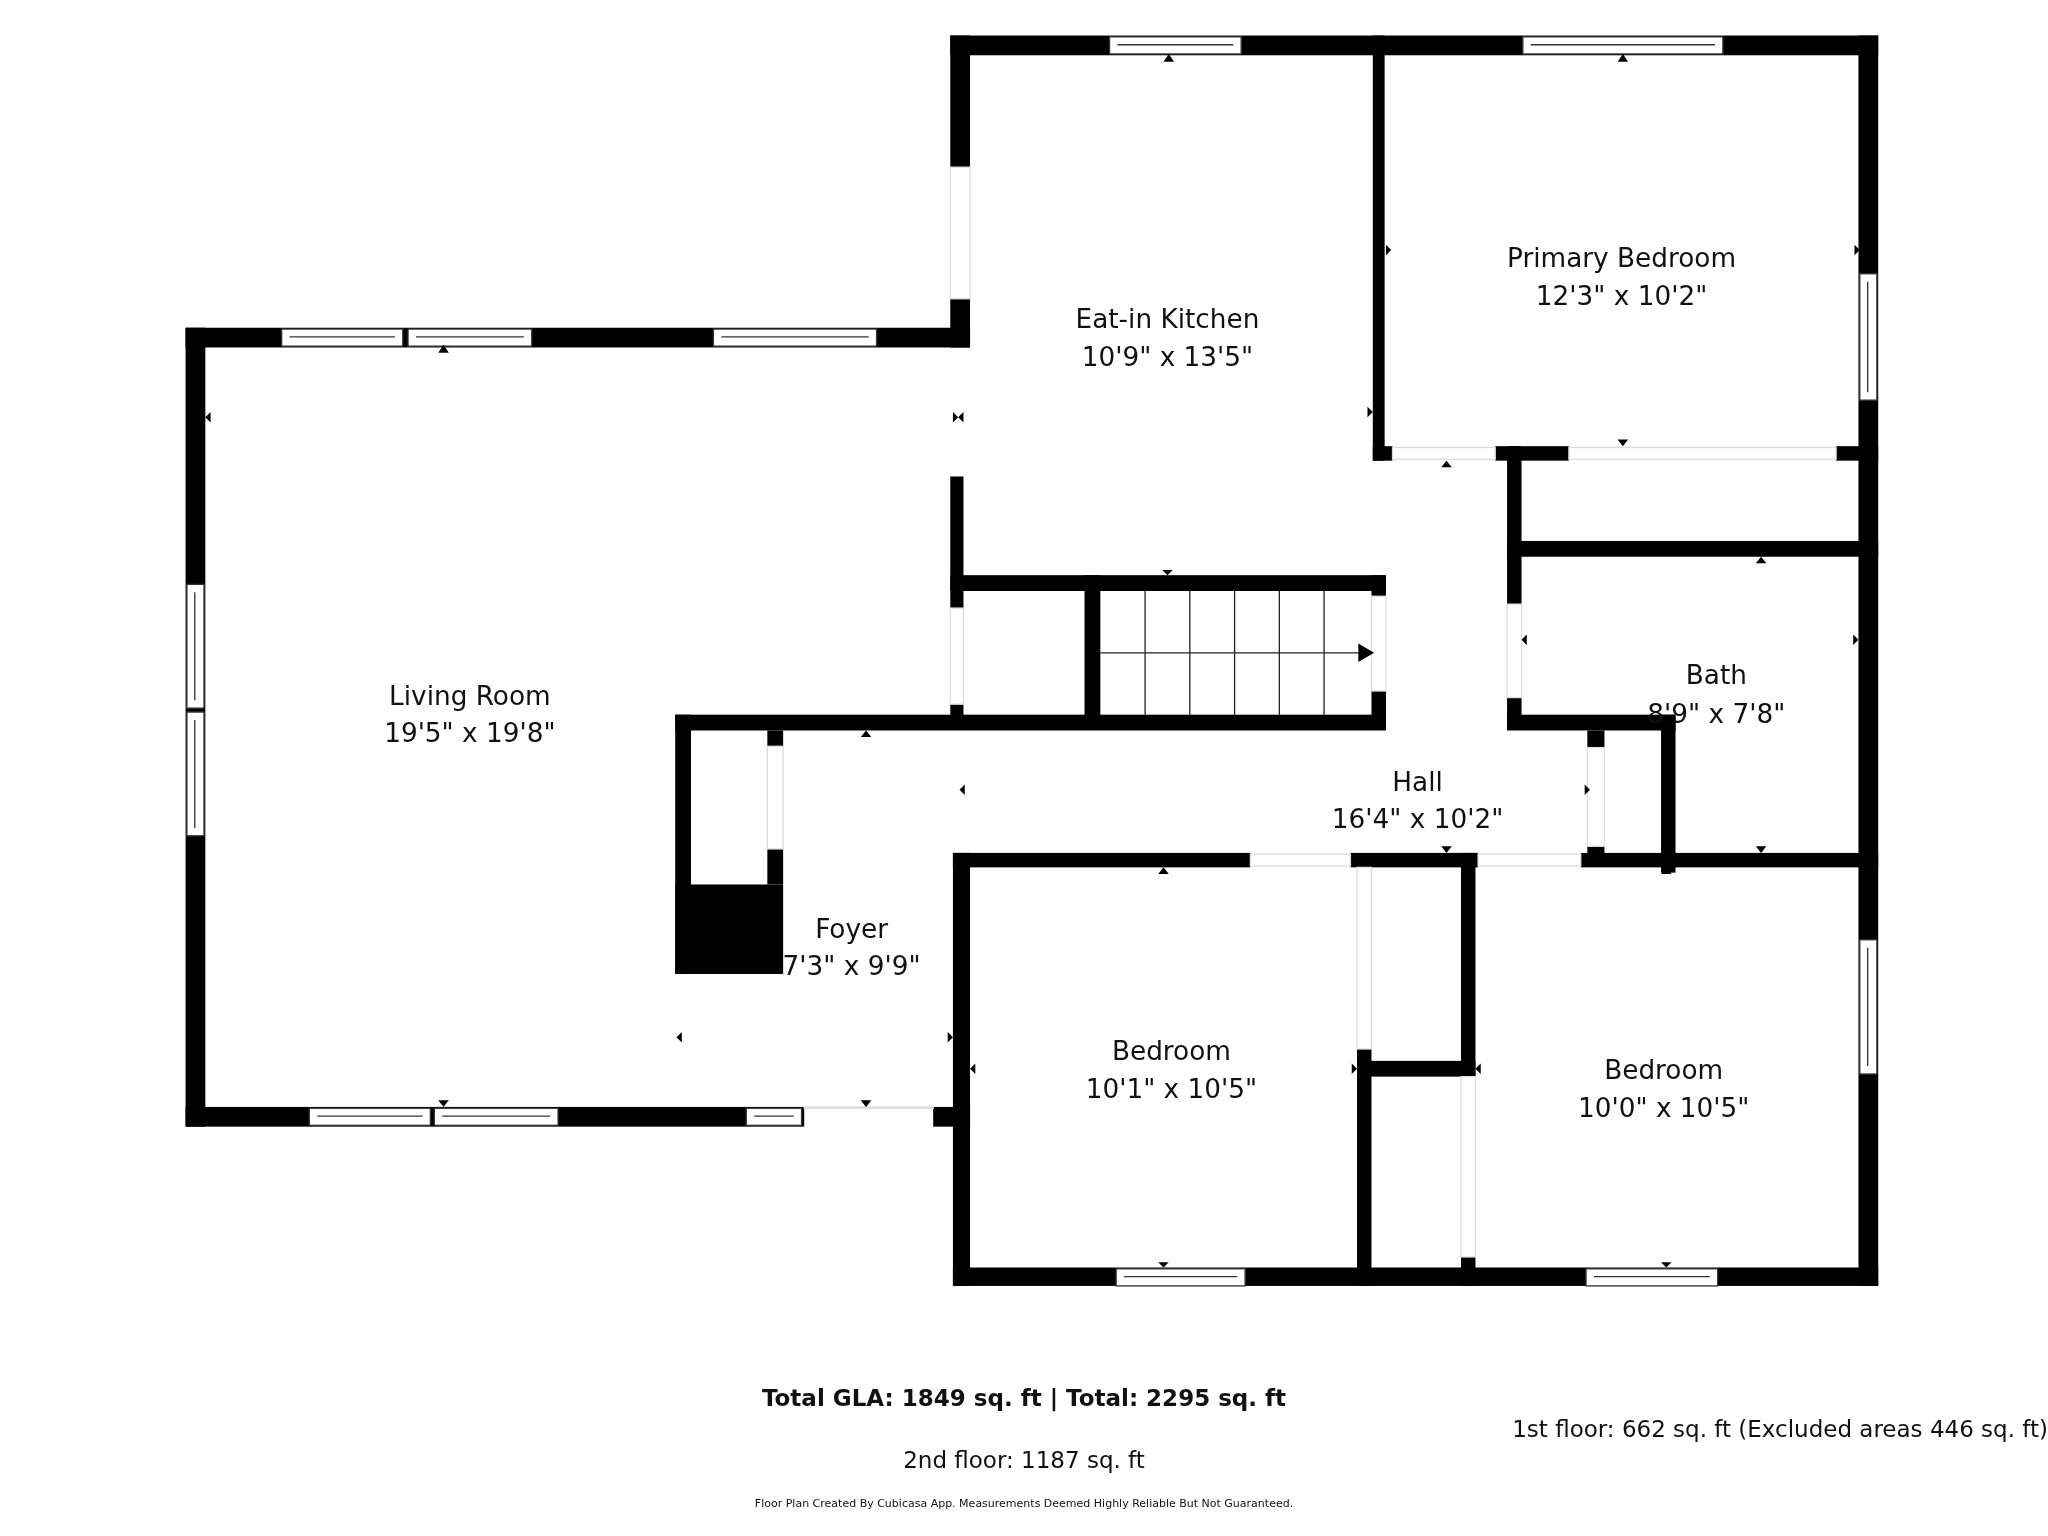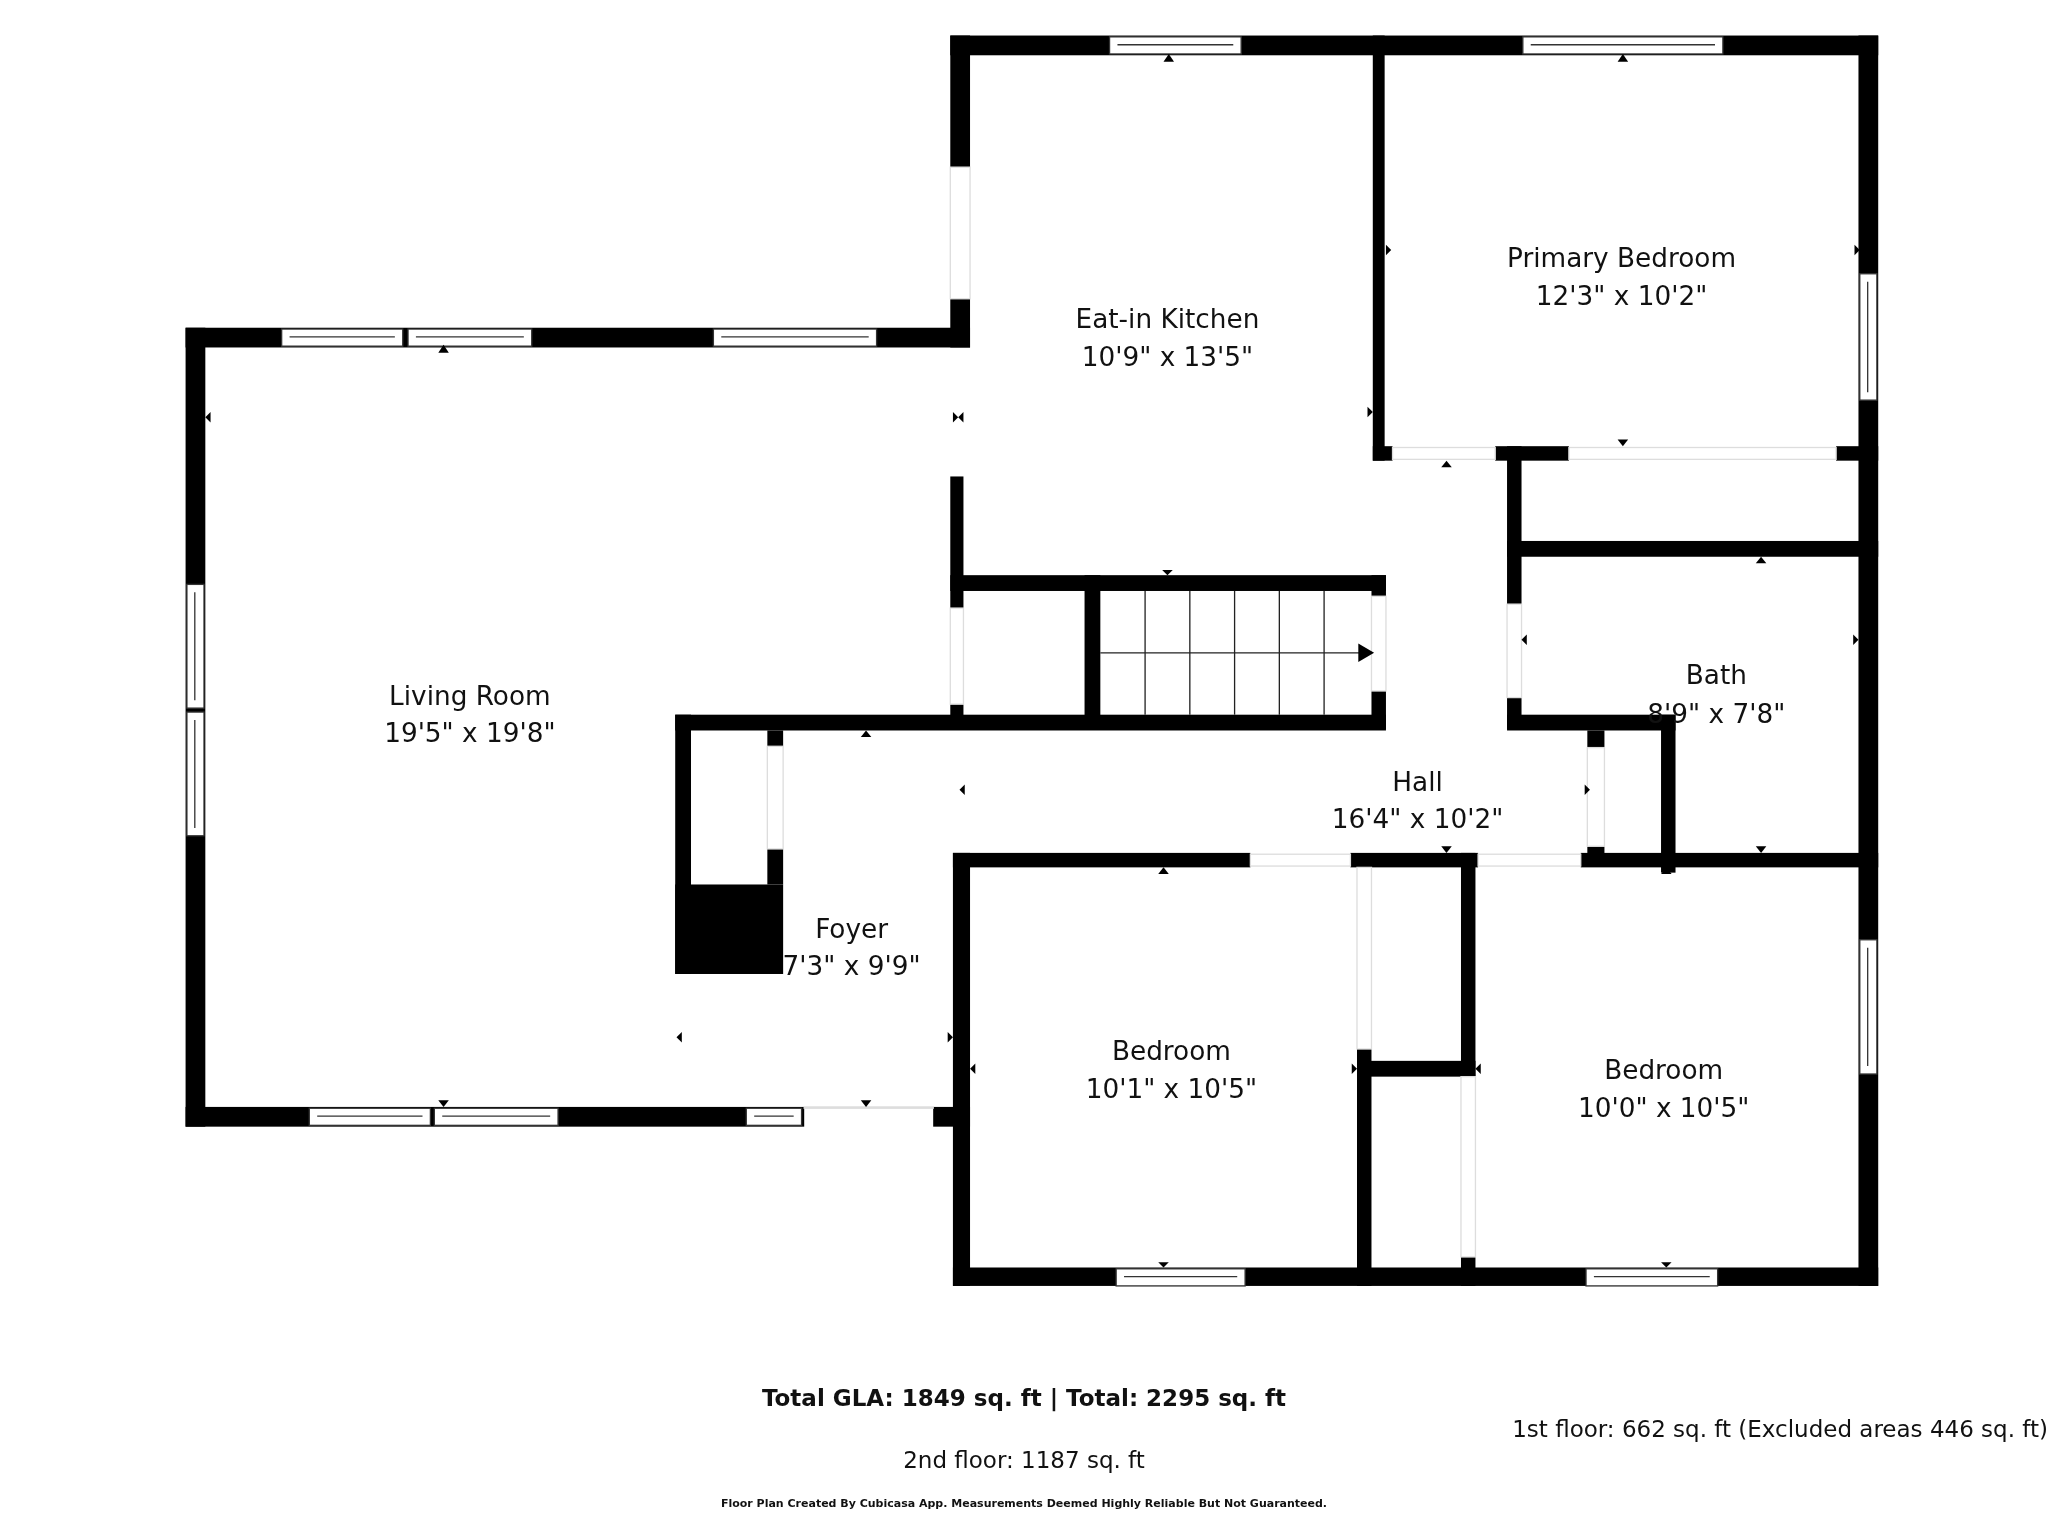--- a/index.html
+++ b/index.html
@@ -9,21 +9,21 @@
   .win { fill:#fff; stroke:#333; stroke-width:1; }
   .winline { stroke:#333; stroke-width:1; }
   .door { fill:#fff; stroke:#ddd; stroke-width:1; }
   .mark { fill:#000; }
   .room-label { font-family:"DejaVu Sans", sans-serif; font-size:20px; fill:#111; text-anchor:middle; }
   .stair { stroke:#222; stroke-width:1; fill:none; }
   .footer { position:absolute; left:0; width:2048px; text-align:center; color:#111; font-family:"DejaVu Sans", sans-serif; }
   .total { top:1385px; font-size:23px; font-weight:bold; }
   .floor1 { top:1416px; font-size:23px;text-align:right; }
   .floor2 { top:1447px; font-size:23px; }
-  .credit { top:1497px; font-size:11px;font-weight:bold; }
+  .credit { top:1497px; font-size:11px; }
 </style>
 </head>
 <body>
 
 <svg id="plan" viewBox="0 0 1556 1167" preserveAspectRatio="none" xmlns="http://www.w3.org/2000/svg">
 
   <g>
 
     <rect class="wall" x="141" y="249" width="596" height="15"></rect>
 

